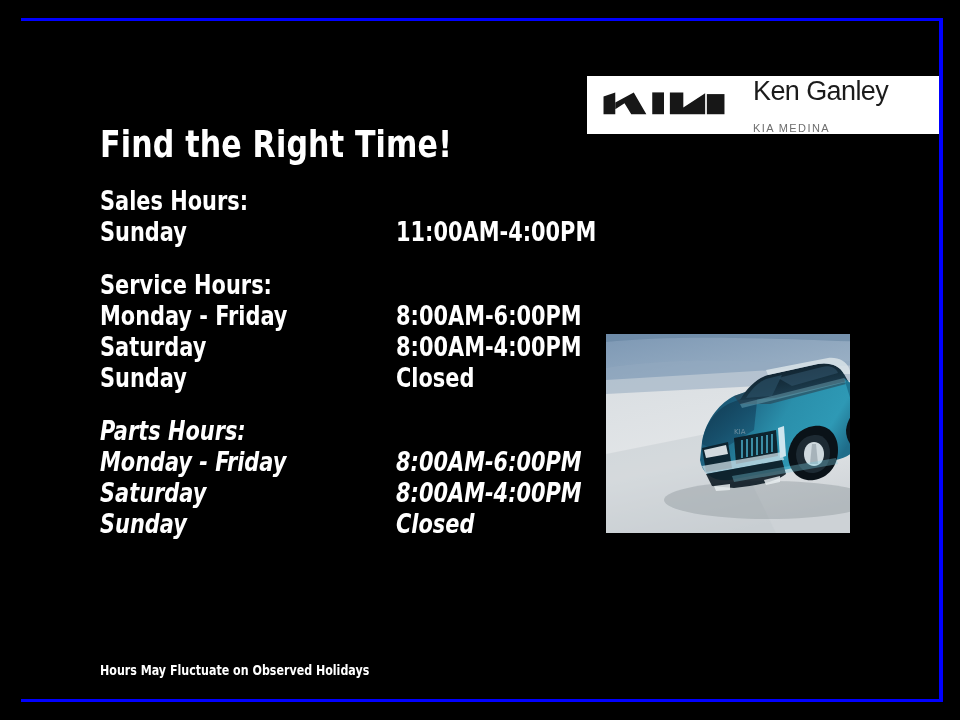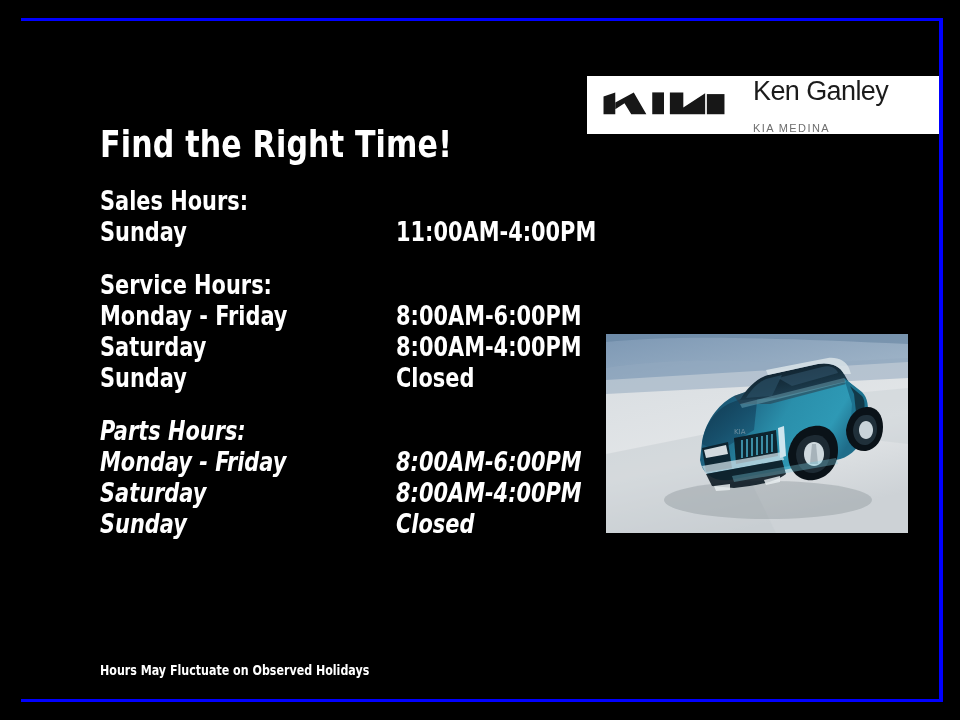--- a/index.html
+++ b/index.html
@@ -159,21 +159,21 @@
     line-height: 12px;
     letter-spacing: 1.4px;
     white-space: nowrap;
   }
 
   
   #vehicle-photo {
     position: absolute;
     left: 585px;
     top: 313px;
-    width: 302px;
+    width: 244px;
     height: 199px;
     overflow: hidden;
     background: #22c55e;
   }
   #vehicle-photo svg { display: block; }
 </style>
 </head>
 <body>
 
 <div id="slide">

